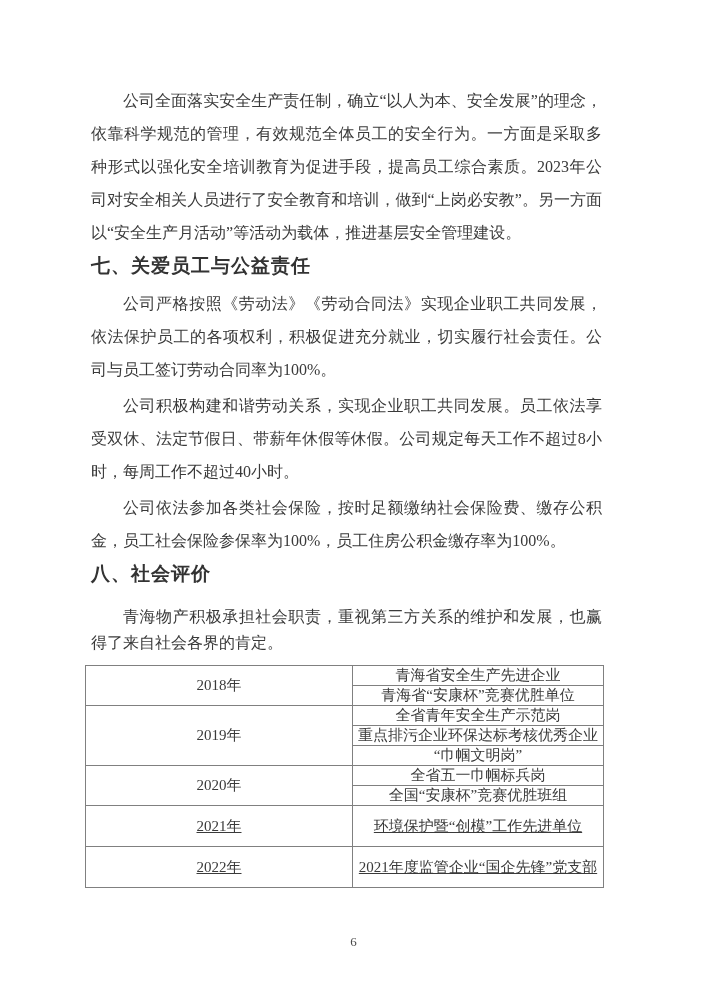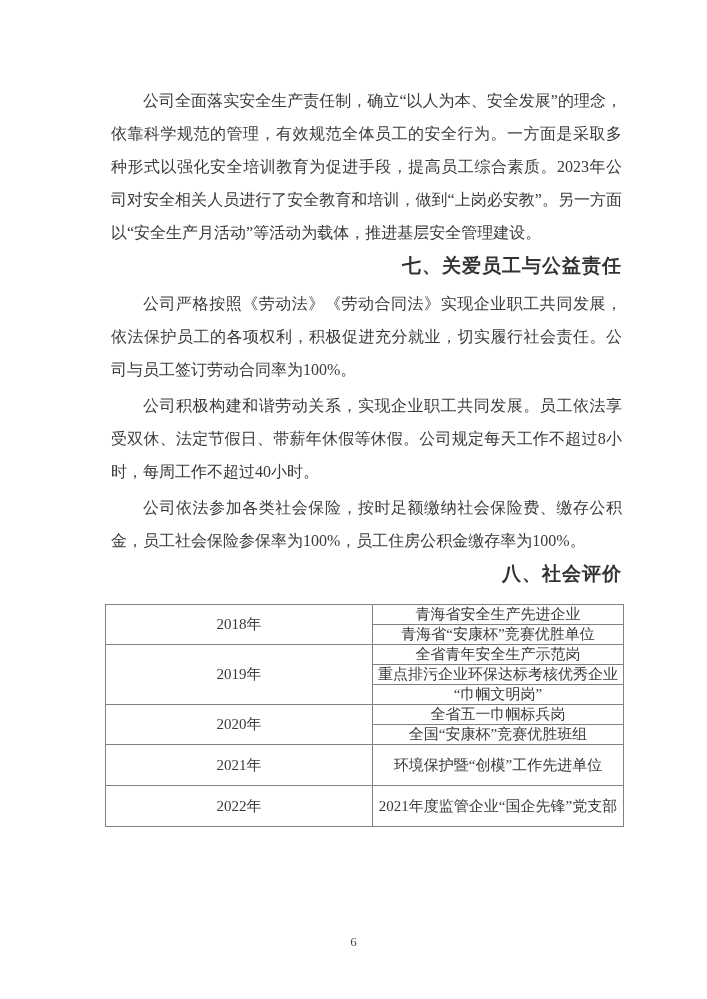--- a/index.html
+++ b/index.html
@@ -7,38 +7,38 @@
     position: relative;
     width: 707px;
     height: 999px;
     background: #ffffff;
     overflow: hidden;
     font-family: "Liberation Serif", "DejaVu Serif", serif;
     color: #3a3a3a;
   }
   .content {
     position: absolute;
-    left: 111px;
+    left: 91px;
     top: 84px;
     width: 511px;
   }
   p.body {
     margin: 0 0 3px 0;
     font-size: 16px;
     line-height: 33px;
     text-indent: 2em;
     text-align: justify;
     color: #3a3a3a;
   }
   h2.section {
     margin: 1px 0 7px 0;
     font-size: 19px;
     line-height: 28px;
     font-weight: bold;
-    text-align: right;
+    text-align: left;
     color: #333333;
     font-family: "Liberation Sans", "DejaVu Sans", sans-serif;
     letter-spacing: 1px;
   }
   h2.section.second { margin-bottom: 16px; }
   p.body.last { line-height: 26px; margin-bottom: 9px; }
   table.awards {
     border-collapse: collapse;
     table-layout: fixed;
     width: 519px;
@@ -49,21 +49,21 @@
     text-align: center;
     vertical-align: middle;
     font-size: 15px;
     color: #3a3a3a;
     padding: 0 4px;
     overflow: hidden;
     white-space: nowrap;
   }
   table.awards td.year-cell { width: 258px; }
   table.awards tr.multi td.award-cell { height: 19px; }
-  table.awards tr.single td { height: 40px; }
+  table.awards tr.single td { height: 40px; text-decoration: underline; }
   .page-number {
     position: absolute;
     left: 0;
     top: 934px;
     width: 100%;
     text-align: center;
     font-size: 13px;
     color: #4a4a4a;
   }
 </style>
@@ -79,20 +79,21 @@
 
     <p class="body">公司严格按照《劳动法》《劳动合同法》实现企业职工共同发展，依法保护员工的各项权利，积极促进充分就业，切实履行社会责任。公司与员工签订劳动合同率为100%。</p>
 
     <p class="body">公司积极构建和谐劳动关系，实现企业职工共同发展。员工依法享受双休、法定节假日、带薪年休假等休假。公司规定每天工作不超过8小时，每周工作不超过40小时。</p>
 
     <p class="body">公司依法参加各类社会保险，按时足额缴纳社会保险费、缴存公积金，员工社会保险参保率为100%，员工住房公积金缴存率为100%。</p>
 
 
     <h2 class="section second">八、社会评价</h2>
 
+    <p class="body last">青海物产积极承担社会职责，重视第三方关系的维护和发展，也赢得了来自社会各界的肯定。</p>
 
     <table class="awards">
       <tbody id="awards-body">
           <tr class="multi">
             <td rowspan="2" class="year-cell">2018年</td>
             <td class="award-cell">青海省安全生产先进企业</td>
           </tr>
           <tr class="multi">
             <td class="award-cell">青海省“安康杯”竞赛优胜单位</td>
           </tr>

